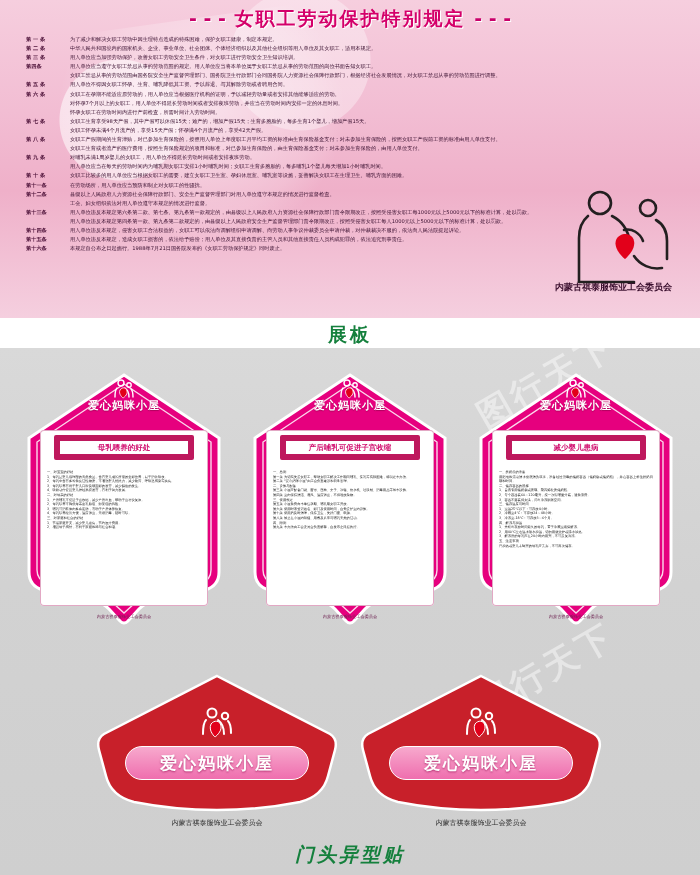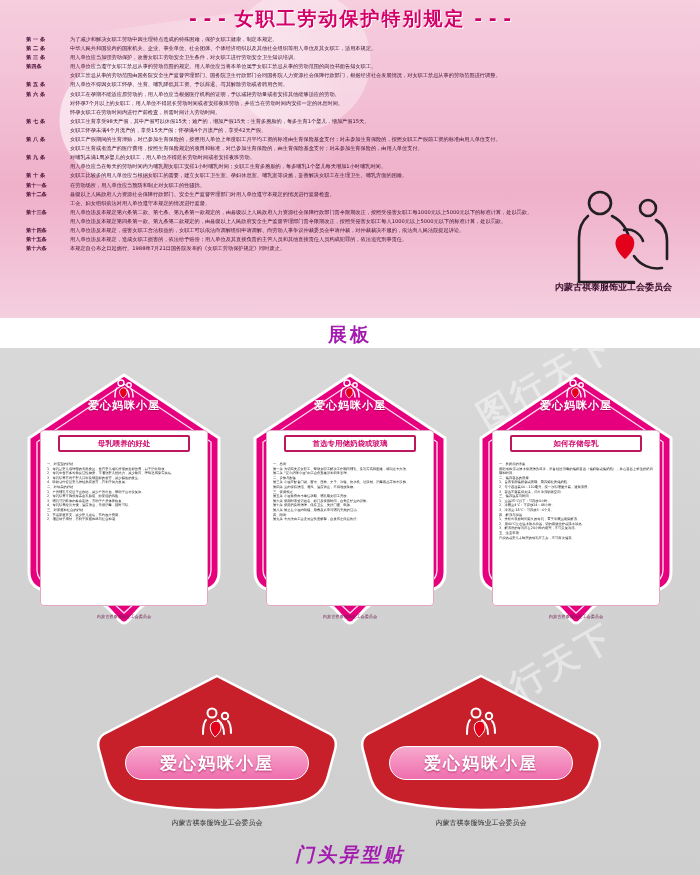--- a/index.html
+++ b/index.html
@@ -56,21 +56,21 @@
     font-size:9px;font-weight:bold;color:#3a0f2e;
   }
   
   .momlogo{
     position:absolute;right:26px;top:170px;width:110px;height:120px;
   }
 
   
   .caption{
     position:absolute;width:700px;text-align:center;
-    font-size:19px;font-weight:bold;color:#a21caf;letter-spacing:3px;
+    font-size:19px;font-weight:bold;color:#15803d;letter-spacing:3px;
   }
   #cap-display{top:322px;}
   #cap-sticker{top:634px;}
   #cap-door{top:842px;font-style:italic;}
 
   
   .grey{
     position:absolute;left:0;top:348px;width:700px;height:527px;
     background:linear-gradient(180deg,#d9d9d9 0%,#d2d2d2 45%,#cfcfcf 100%);
   }
@@ -96,21 +96,21 @@
   .house .brand{
     position:absolute;left:0;top:26px;width:196px;text-align:center;
     font-size:11px;font-weight:bold;color:#ffffff;letter-spacing:1px;
     text-shadow:0 1px 1px rgba(120,0,60,.5);
   }
   .house .brandicon{
     position:absolute;left:50%;top:6px;margin-left:-11px;width:22px;height:22px;
   }
   .house .panel-title{
     margin:5px auto 10px;width:128px;text-align:center;
-    border:2px solid #be185d;border-radius:2px;
+    border:6px solid #be185d;border-radius:2px;
     font-size:7.5px;font-weight:bold;color:#d10d6e;
     padding:1.5px 0;background:#fff;
   }
   .house .panel-body{
     padding:0 7px;font-size:3.3px;line-height:4.6px;color:#222;text-align:justify;
   }
   .house .foot{
     position:absolute;left:0;bottom:8px;width:196px;text-align:center;
     font-size:4.2px;color:#6d2050;
   }
@@ -325,21 +325,21 @@
         <circle cx="8" cy="5" r="3"></circle>
           <path d="M4 10c-2 2-2 5-2 9"></path>
           <path d="M12 10c3 2 4 5 4 9"></path>
         <circle cx="16" cy="7" r="2.2"></circle>
           <path d="M18 11c2 2 2 5 2 8"></path>
       </g>
       <path d="M7 12c2-3 6-3 7 1 1 4-4 7-4 7s-5-4-3-8z" fill="#e2001a" stroke="#fff" stroke-width=".8"></path>
     </svg>
     <div class="brand">爱心妈咪小屋</div>
     <div class="inner">
-      <div class="panel-title">首选专用储奶袋或玻璃</div>
+      <div class="panel-title">产后哺乳可促进子宫收缩</div>
       <div class="panel-body" style="white-space:pre-wrap">一、总则
 第一条 为切实关爱女职工，帮助女职工解决工作期间哺乳、集乳等实际困难，特制定本办法。
 第二条 “爱心妈咪小屋”由工会负责建设和日常管理。
 二、设施与配备
 第三条 小屋应配备门锁、窗帘、座椅、桌子、冰箱、饮水机、垃圾桶、消毒用品等基本设施。
 第四条 室内保持清洁、通风、温度适宜，不得堆放杂物。
 三、使用规定
 第五条 小屋免费向本单位孕期、哺乳期女职工开放。
 第六条 使用时请登记姓名、部门及使用时间，自觉爱护室内设施。
 第七条 使用后及时清理，保持卫生，关好门窗、电源。
@@ -360,21 +360,21 @@
         <circle cx="8" cy="5" r="3"></circle>
           <path d="M4 10c-2 2-2 5-2 9"></path>
           <path d="M12 10c3 2 4 5 4 9"></path>
         <circle cx="16" cy="7" r="2.2"></circle>
           <path d="M18 11c2 2 2 5 2 8"></path>
       </g>
       <path d="M7 12c2-3 6-3 7 1 1 4-4 7-4 7s-5-4-3-8z" fill="#e2001a" stroke="#fff" stroke-width=".8"></path>
     </svg>
     <div class="brand">爱心妈咪小屋</div>
     <div class="inner">
-      <div class="panel-title">如何存储母乳</div>
+      <div class="panel-title">减少婴儿患病</div>
       <div class="panel-body" style="white-space:pre-wrap">一、挤奶前的准备
 用肥皂和流动清水彻底清洗双手，准备经过消毒的储奶容器（储奶袋或储奶瓶），并在容器上标注挤奶日期和时间。
 二、储存容器的选择
 1、首选专用储奶袋或玻璃、聚丙烯硬质储奶瓶。
 2、每个容器装60～120毫升，按一次喂哺量分装，避免浪费。
 3、容器不要装得太满，留出冷冻膨胀空间。
 三、储存温度与时间
 1、室温25℃以下：可存放4小时。
 2、冷藏室4℃：可存放24～48小时。
 3、冷冻室-18℃：可存放3～6个月。

